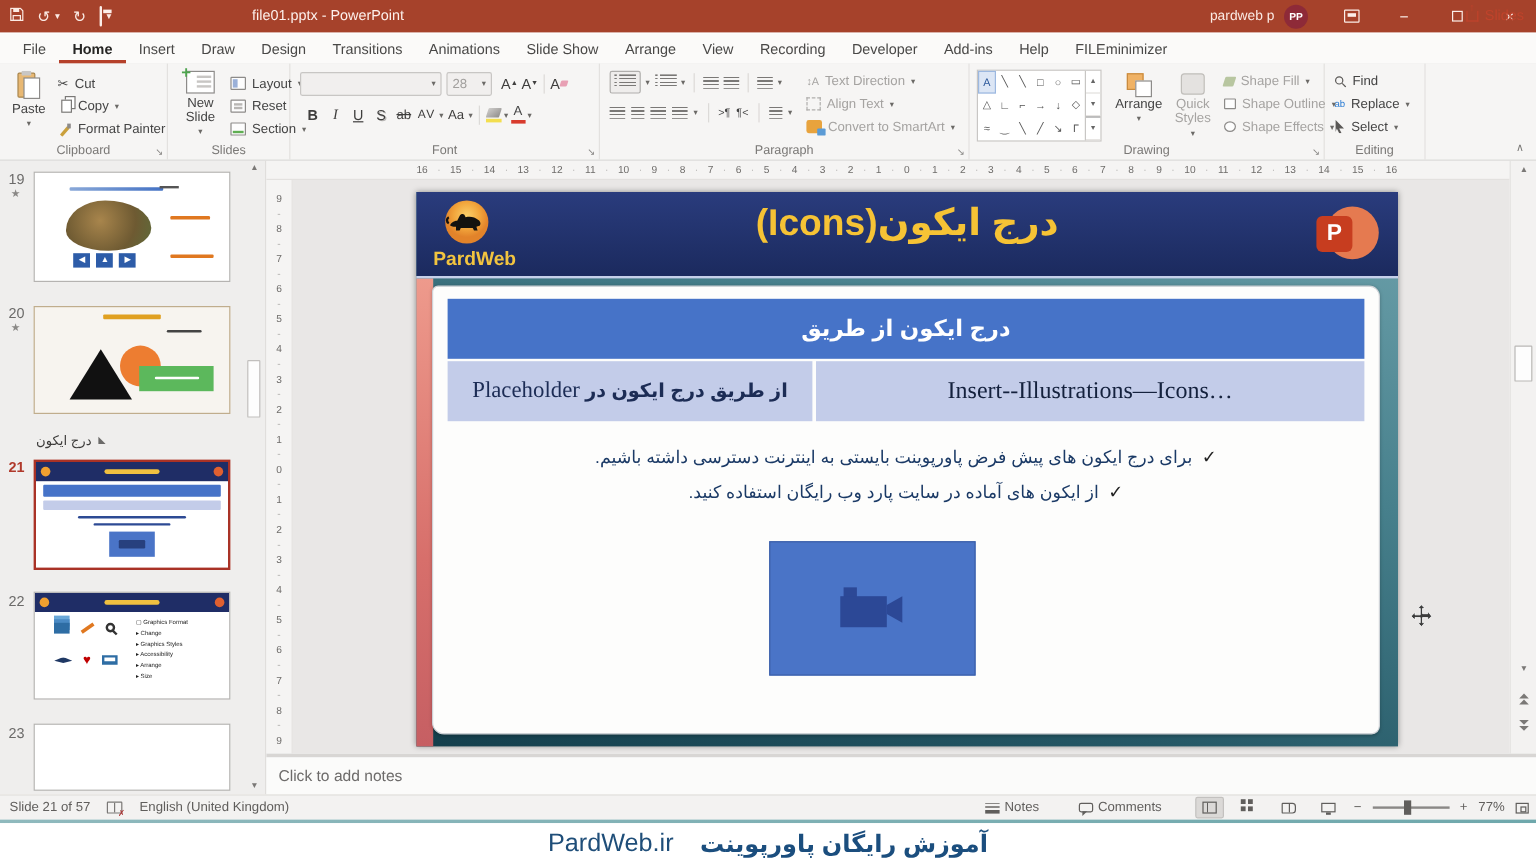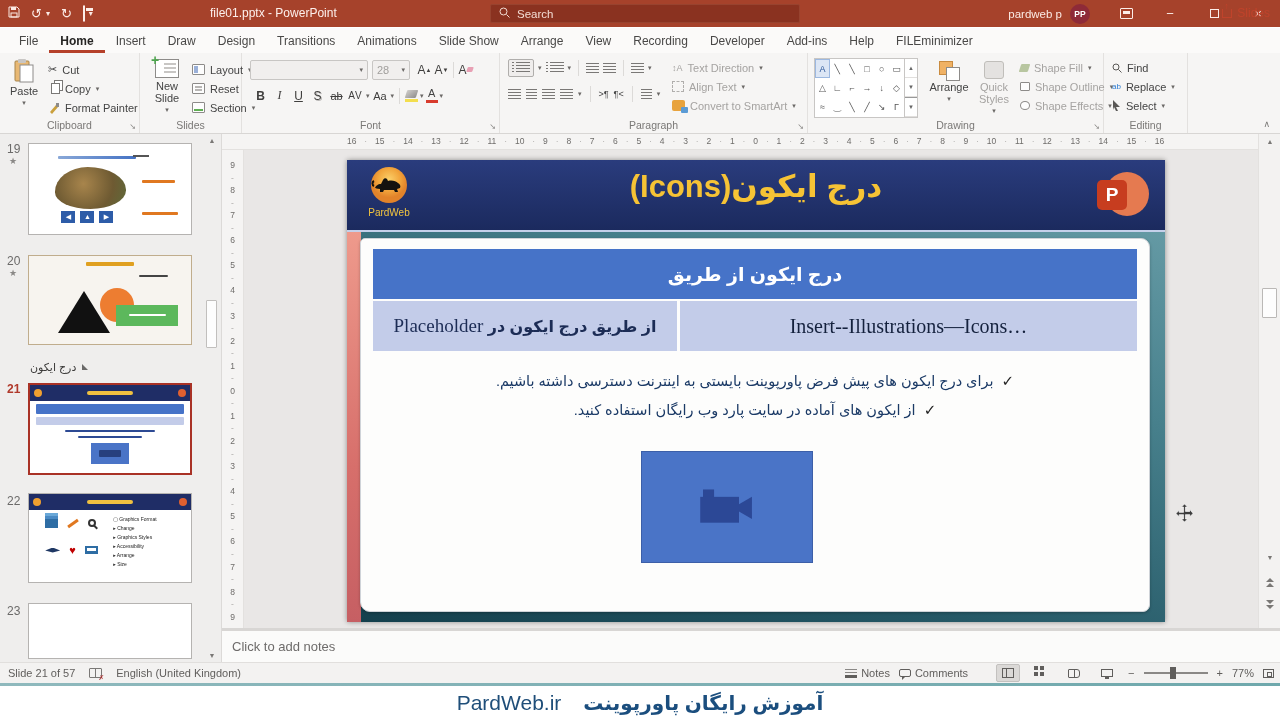--- a/index.html
+++ b/index.html
@@ -107,21 +107,21 @@
   
   .slide{position:absolute;left:347px;top:160px;width:818px;height:462px;
          background:linear-gradient(200deg,#6fa3ad 0%,#47808c 35%,#255866 70%,#143f4c 100%);
          box-shadow:0 0 5px rgba(0,0,0,.4);}
   .slide::before{content:"";position:absolute;left:0;top:72px;bottom:0;width:14px;
          background:linear-gradient(180deg,#ee9a8c,#d76f6b 60%,#c65f63);}
   .s-hdr{position:absolute;left:0;top:0;width:818px;height:72px;background:linear-gradient(180deg,#2a3c7d,#1b2a5e);
          border-bottom:2px solid #c5d0ea;}
   .s-title{position:absolute;left:120px;right:120px;top:8px;text-align:center;font-size:31px;font-weight:bold;color:#f6c335;direction:rtl;}
   .s-logo{position:absolute;left:14px;top:5px;width:56px;text-align:center;}
-  .s-logo .lt{font-size:10px;font-weight:normal;color:#f2c43f;margin-top:-2px;}
+  .s-logo .lt{font-size:16px;font-weight:bold;color:#f2c43f;margin-top:-2px;}
   .s-pp{position:absolute;right:16px;top:10px;width:52px;height:48px;}
   .s-pp .ring{position:absolute;right:0;top:2px;width:44px;height:44px;border-radius:50%;background:#e57a50;}
   .s-pp .sq{position:absolute;left:0;top:10px;width:30px;height:30px;border-radius:5px;background:#c73d1f;color:#fff;
             font-weight:bold;font-size:19px;display:flex;align-items:center;justify-content:center;}
   .panel{position:absolute;left:13px;top:78px;width:790px;height:374px;background:#fdfdfc;border-radius:5px 9px 7px 10px;
          border:1px solid #cfd3d8;box-shadow:0 1px 3px rgba(0,0,0,.25);}
   .bluebar{position:absolute;left:12px;top:10px;width:764px;height:50px;background:#4673c8;color:#fff;
            display:flex;align-items:center;justify-content:center;font-size:19px;font-weight:bold;direction:rtl;}
   .cellrow{position:absolute;left:12px;top:62px;width:764px;height:50px;display:flex;gap:3px;}
   .cell{background:#c3cce9;color:#1c2c55;display:flex;align-items:center;justify-content:center;}
@@ -187,27 +187,20 @@
             <rect x="3" y="1" width="5" height="3" fill="#fbeae4"></rect>
             <rect x="3" y="7" width="6" height="4" fill="none" stroke="#fbeae4"></rect>
           </svg></span>
       <span>↺</span>
         <span class="sm">▾</span>
       <span>↻</span>
       <span><span class="ic-ribopt"></span></span>
       <span class="sm">▾</span>
     </div>
     <div class="tb-title">file01.pptx - PowerPoint</div>
-    <div class="searchbox">
-      <span><svg width="11" height="11" viewBox="0 0 11 11">
-            <circle cx="4.5" cy="4.5" r="3.5" fill="none" stroke="#f3dcd3"></circle>
-            <line x1="7.5" y1="7.5" x2="10.5" y2="10.5" stroke="#f3dcd3"></line>
-          </svg></span>
-      <span>Search</span>
-    </div>
     <div class="tb-right">
       <span class="tb-user">pardweb p</span>
       <span class="avatar">PP</span>
       <span class="wbtn">
           <span class="ic-ribopt"></span>
         </span>
       <span class="wbtn">−</span>
       <span class="wbtn">
           <span class="ic-restore"></span>
         </span>
@@ -756,21 +749,21 @@
     <div class="sb-left">
       <span>Slide 21 of 57</span>
       <span class="ic-proof"></span>
       <span>English (United Kingdom)</span>
     </div>
     <div class="sb-right">
       <span style="display:flex;align-items:center;gap:4px;">
           <span class="ic-notes"></span>
           <span>Notes</span>
         </span>
-      <span style="display:flex;align-items:center;gap:4px;">
+      <span style="display:flex;align-items:center;gap:4px;margin-left:24px;">
           <span class="ic-comm"></span>
           <span>Comments</span>
         </span>
       <span style="width:10px;"></span>
       <span class="vbtn active">
           <span class="ic-normal"></span>
         </span>
       <span class="vbtn">
           <span class="ic-grid"></span>
         </span>

